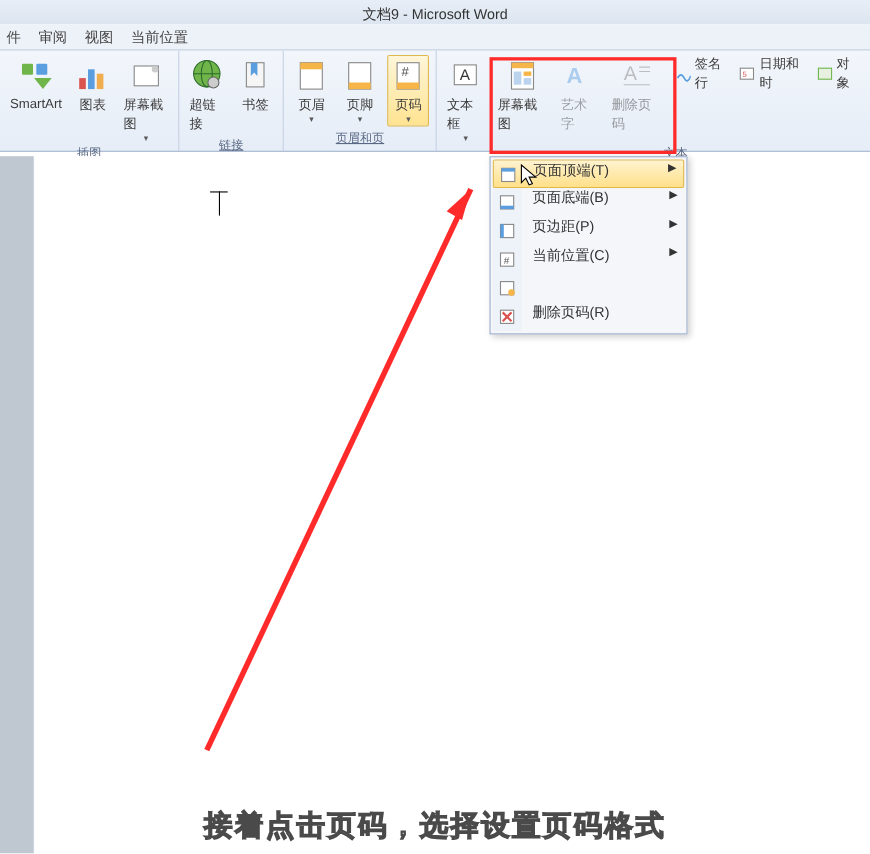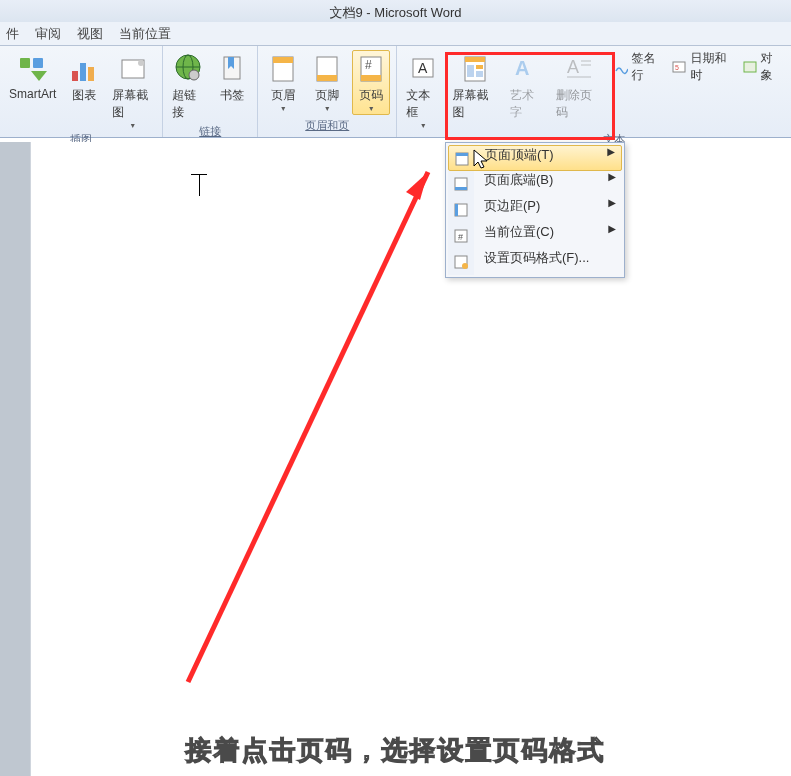--- a/index.html
+++ b/index.html
@@ -361,21 +361,30 @@
     <span class="txt">当前位置(C)</span>
     <span class="sub">▶</span>
   </div>
   <div class="row">
     <div class="icon-col">
         <svg width="16" height="16">
           <rect x="2" y="2" width="12" height="12" fill="#fff" stroke="#888"></rect>
           <circle cx="12" cy="12" r="3" fill="#f5b548"></circle>
         </svg>
       </div>
-    <span class="txt">设置页码格式(F)...</span>
+  </div>
+  <div class="row">
+    <div class="icon-col">
+        <svg width="16" height="16">
+          <rect x="2" y="2" width="12" height="12" fill="#fff" stroke="#888"></rect>
+          <line x1="4" y1="4" x2="12" y2="12" stroke="#d9534f" stroke-width="2"></line>
+          <line x1="12" y1="4" x2="4" y2="12" stroke="#d9534f" stroke-width="2"></line>
+        </svg>
+      </div>
+    <span class="txt">删除页码(R)</span>
   </div>
 </div>
 
 <div class="highlight-box"></div>
 
 <svg class="arrow-annot" width="300" height="540">
   <line x1="30" y1="530" x2="270" y2="20" stroke="#ff2a2a" stroke-width="5"></line>
   <polygon points="270,20 248,40 262,48" fill="#ff2a2a"></polygon>
 </svg>
 

